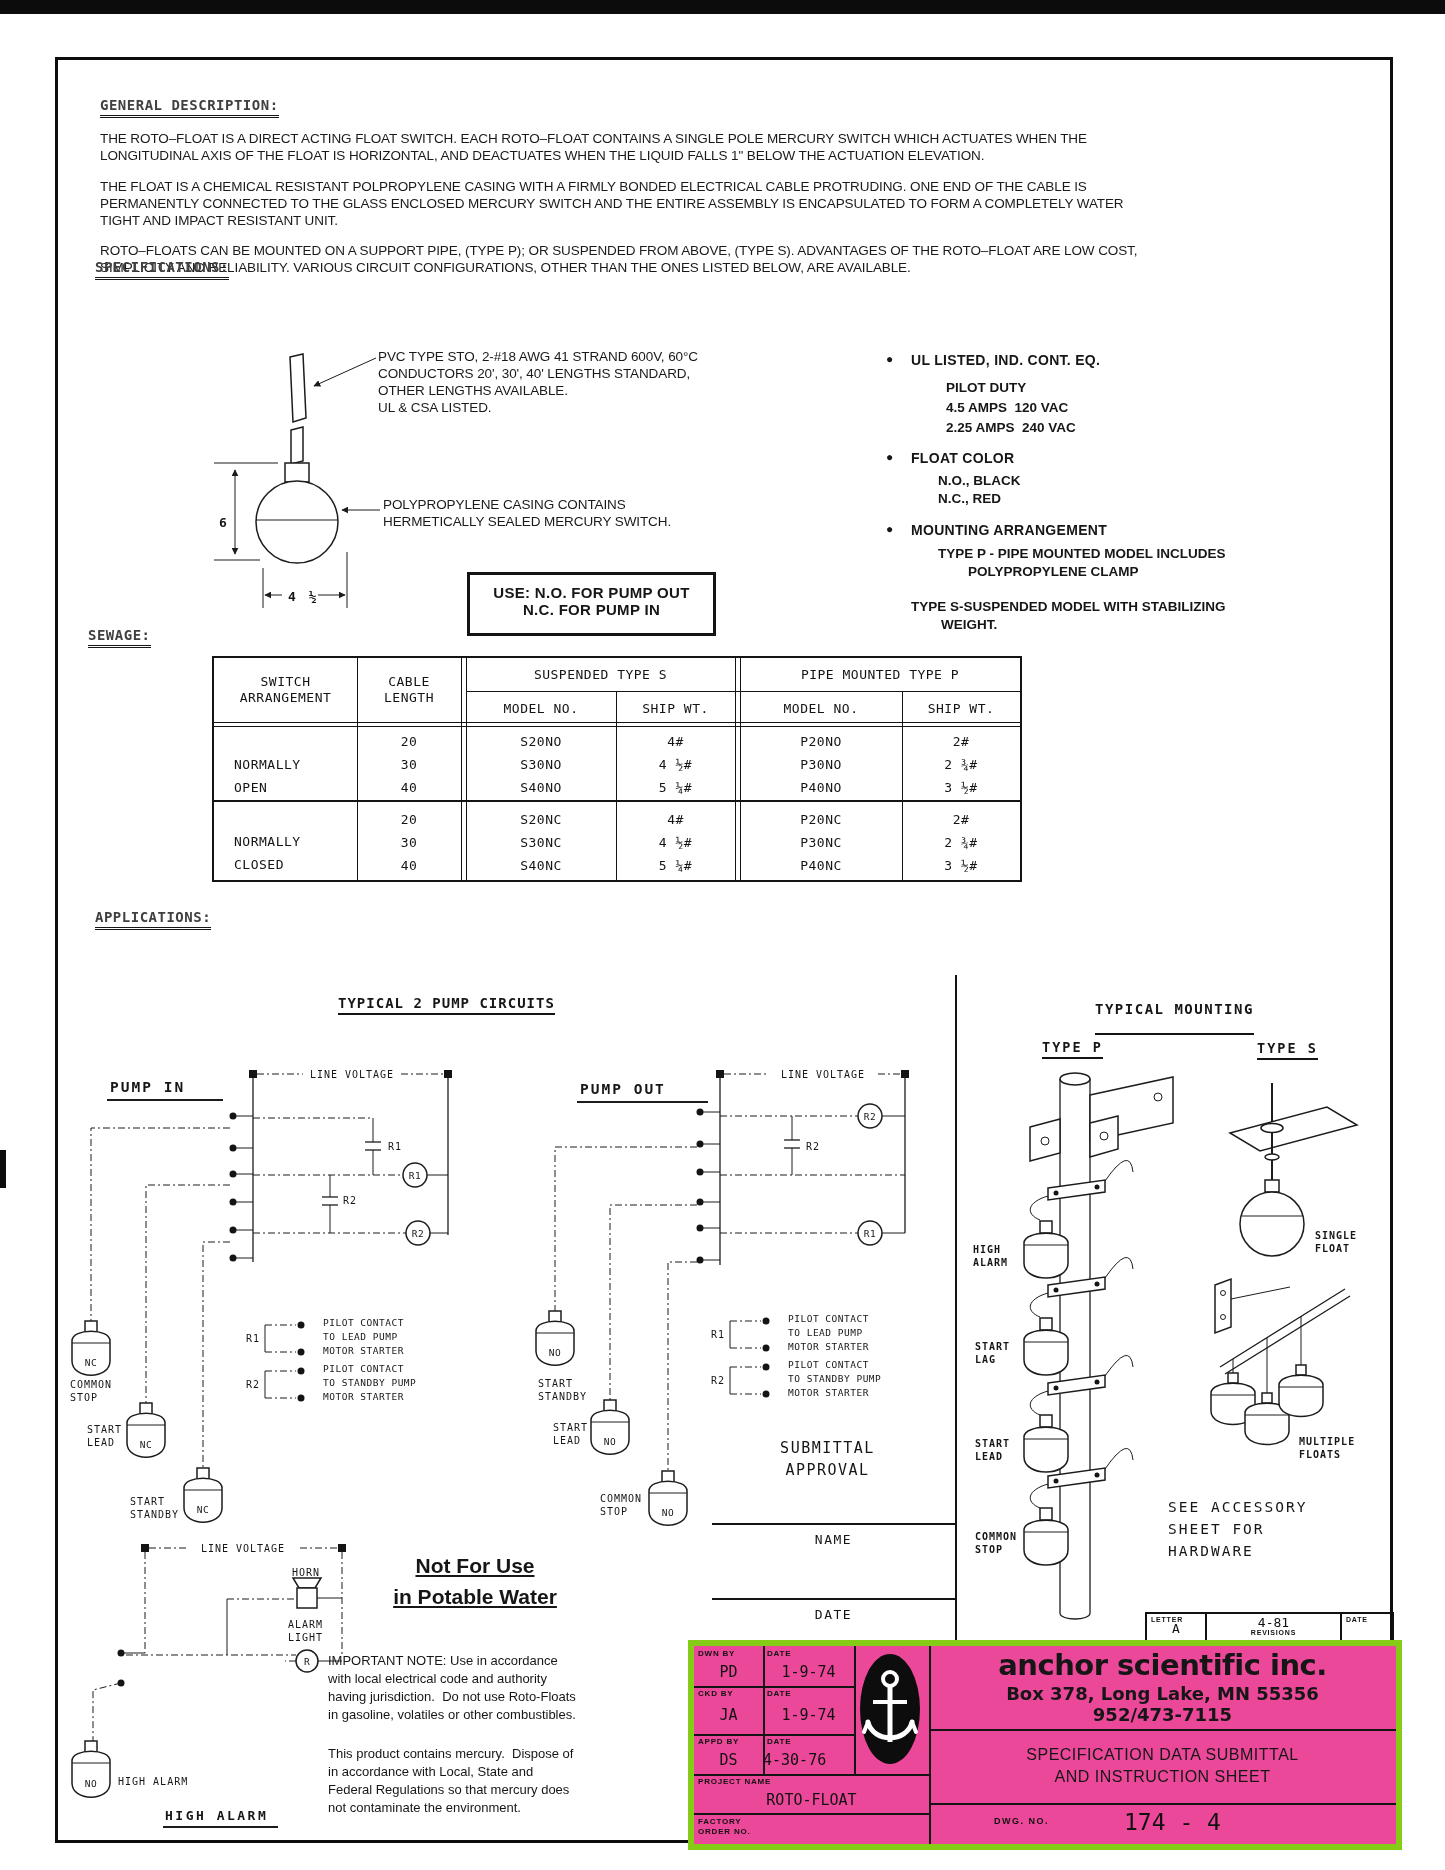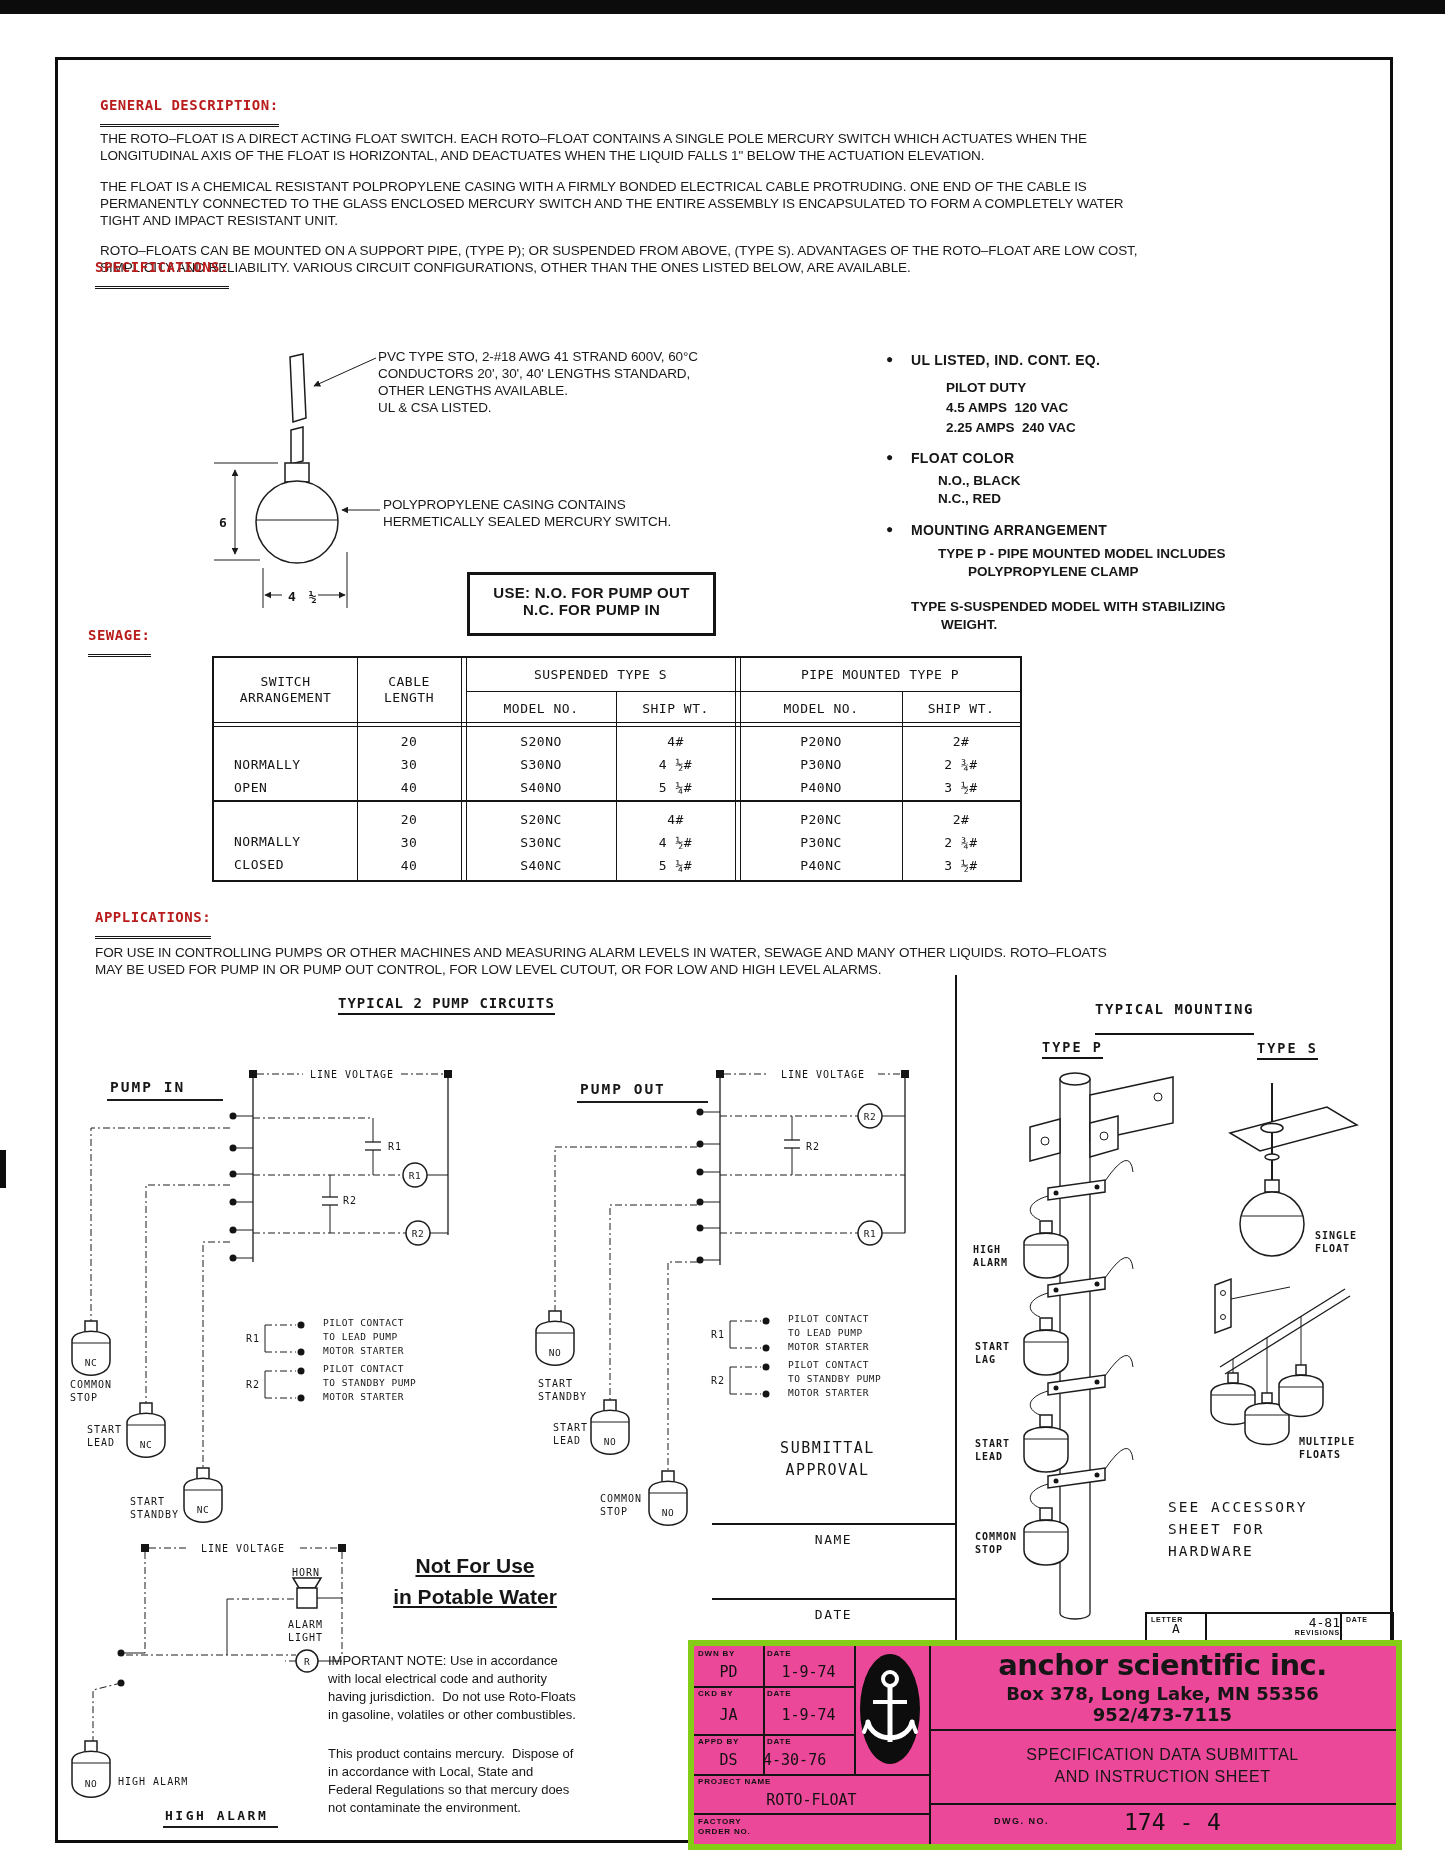--- a/index.html
+++ b/index.html
@@ -1,21 +1,21 @@
 <!DOCTYPE html>
 <html><head>
 <meta charset="utf-8">
 <style>
   html,body{margin:0;padding:0;background:#fff}
   #page{position:relative;width:1445px;height:1870px;background:#fff;overflow:hidden;color:#161616}
   .abs{position:absolute}
   .mono{font-family:"DejaVu Sans Mono",monospace}
   .sans{font-family:"Liberation Sans",sans-serif}
   .hd{font-family:"DejaVu Sans Mono",monospace;font-weight:700;font-size:14px;letter-spacing:.5px;
-      border-bottom:3px double #161616;padding-bottom:11px;display:inline-block;color:#b91c1c}
+      border-bottom:3px double #161616;padding-bottom:2px;display:inline-block;color:#404040}
   .par{font-family:"Liberation Sans",sans-serif;font-size:13.5px;line-height:17px;letter-spacing:-.1px;
        white-space:pre-line;color:#1a1a1a}
   .pre{white-space:pre}
   .cell{position:absolute;text-align:center;font-family:"DejaVu Sans Mono",monospace;font-size:13px;
         letter-spacing:.5px;color:#141414;white-space:pre}
   .vl{position:absolute;width:0;border-left:1.5px solid #141414}
   .hl{position:absolute;height:0;border-top:1.5px solid #141414}
   .lbl{font-family:"Liberation Sans",sans-serif;font-weight:700;font-size:8px;letter-spacing:.8px;color:#111}
   .val{font-family:"DejaVu Sans Mono",monospace;font-size:15px;color:#111}
   svg text{font-family:"DejaVu Sans Mono",monospace;fill:#161616}
@@ -170,22 +170,20 @@
 5 ¼#</div>
     <div class="cell" style="left:526px;top:150px;width:162px;line-height:23px">P20NC
 P30NC
 P40NC</div>
     <div class="cell" style="left:688px;top:150px;width:118px;line-height:23px">2#
 2 ¾#
 3 ½#</div>
   </div>
 
   <div class="abs" style="left:95px;top:908px"><span class="hd">APPLICATIONS:</span></div>
-  <div class="abs par" style="left:95px;top:944px;width:1120px">FOR USE IN CONTROLLING PUMPS OR OTHER MACHINES AND MEASURING ALARM LEVELS IN WATER, SEWAGE AND MANY OTHER LIQUIDS.  ROTO–FLOATS
-MAY BE USED FOR PUMP IN OR PUMP OUT CONTROL, FOR LOW LEVEL CUTOUT, OR FOR LOW AND HIGH LEVEL ALARMS.</div>
 
   <div class="abs" style="left:338px;top:994px">
     <span class="mono" style="font-size:14px;font-weight:700;letter-spacing:1px;border-bottom:2.5px solid #141414;padding-bottom:2px">TYPICAL 2 PUMP CIRCUITS</span>
   </div>
   <div class="abs" style="left:955px;top:975px;width:2px;height:666px;background:#141414"></div>
   <div class="abs" style="left:1095px;top:1000px">
     <span class="mono" style="font-size:14px;font-weight:700;letter-spacing:1.5px;border-bottom:2px solid #141414;padding-bottom:16px">TYPICAL MOUNTING</span>
   </div>
   <div class="abs" style="left:1042px;top:1038px">
     <span class="mono" style="font-size:13.5px;font-weight:700;letter-spacing:2px;border-bottom:2px solid #141414;padding-bottom:2px">TYPE P</span>
@@ -571,21 +569,21 @@
   <div class="abs sans pre" style="left:328px;top:1745px;font-size:13px;line-height:18px">This product contains mercury.  Dispose of
 in accordance with Local, State and
 Federal Regulations so that mercury does
 not contaminate the environment.</div>
 
   <div class="abs" style="left:1145px;top:1612px;width:245px;height:29px;border:2px solid #111">
     <div class="abs" style="left:0;top:0;width:58px;height:29px;border-right:2px solid #111">
       <div class="lbl" style="margin:2px 0 0 4px;font-size:7px">LETTER</div>
       <div class="val" style="text-align:center;font-size:13px;margin-top:-2px">A</div>
     </div>
-    <div class="abs" style="left:60px;top:0;width:133px;height:30px;border-right:2px solid #111;text-align:right">
+    <div class="abs" style="left:60px;top:0;width:133px;height:30px;border-right:2px solid #111;text-align:center">
       <div class="val" style="font-size:13px;margin-top:1px">4-81</div>
       <div class="lbl" style="font-size:7px;margin-top:-1px">REVISIONS</div>
     </div>
     <div class="abs" style="left:195px;top:0;width:46px;height:29px">
       <div class="lbl" style="margin:2px 0 0 4px;font-size:7px">DATE</div>
     </div>
   </div>
 
   <div class="abs" style="left:688px;top:1640px;width:702px;height:198px;border:6px solid #84cc16;background:#ec4899">
     <div class="vl" style="left:69px;top:0;height:128px;border-left-width:2px"></div>

